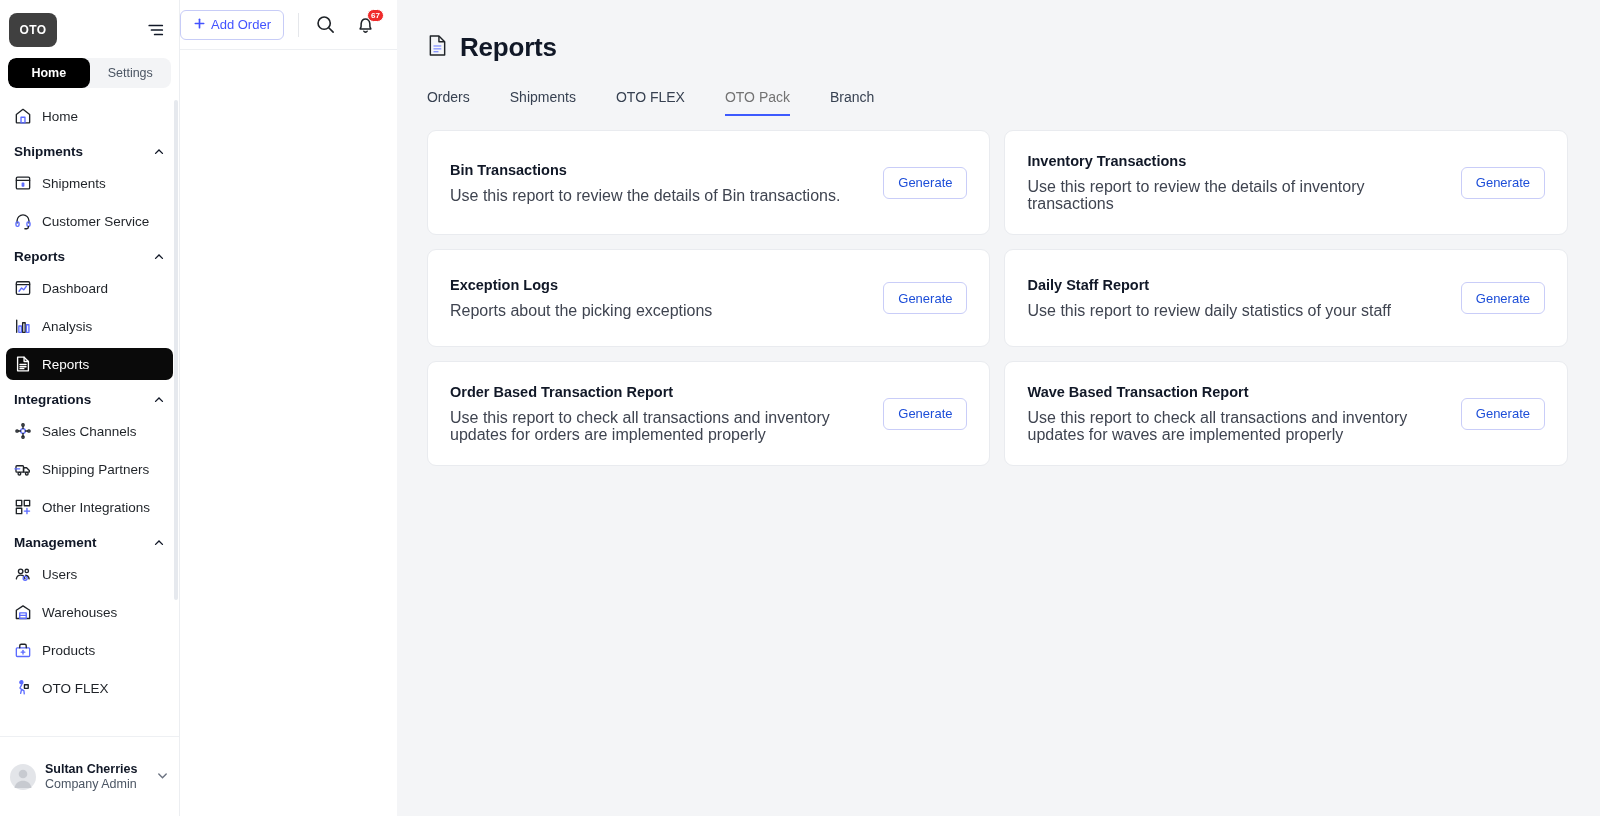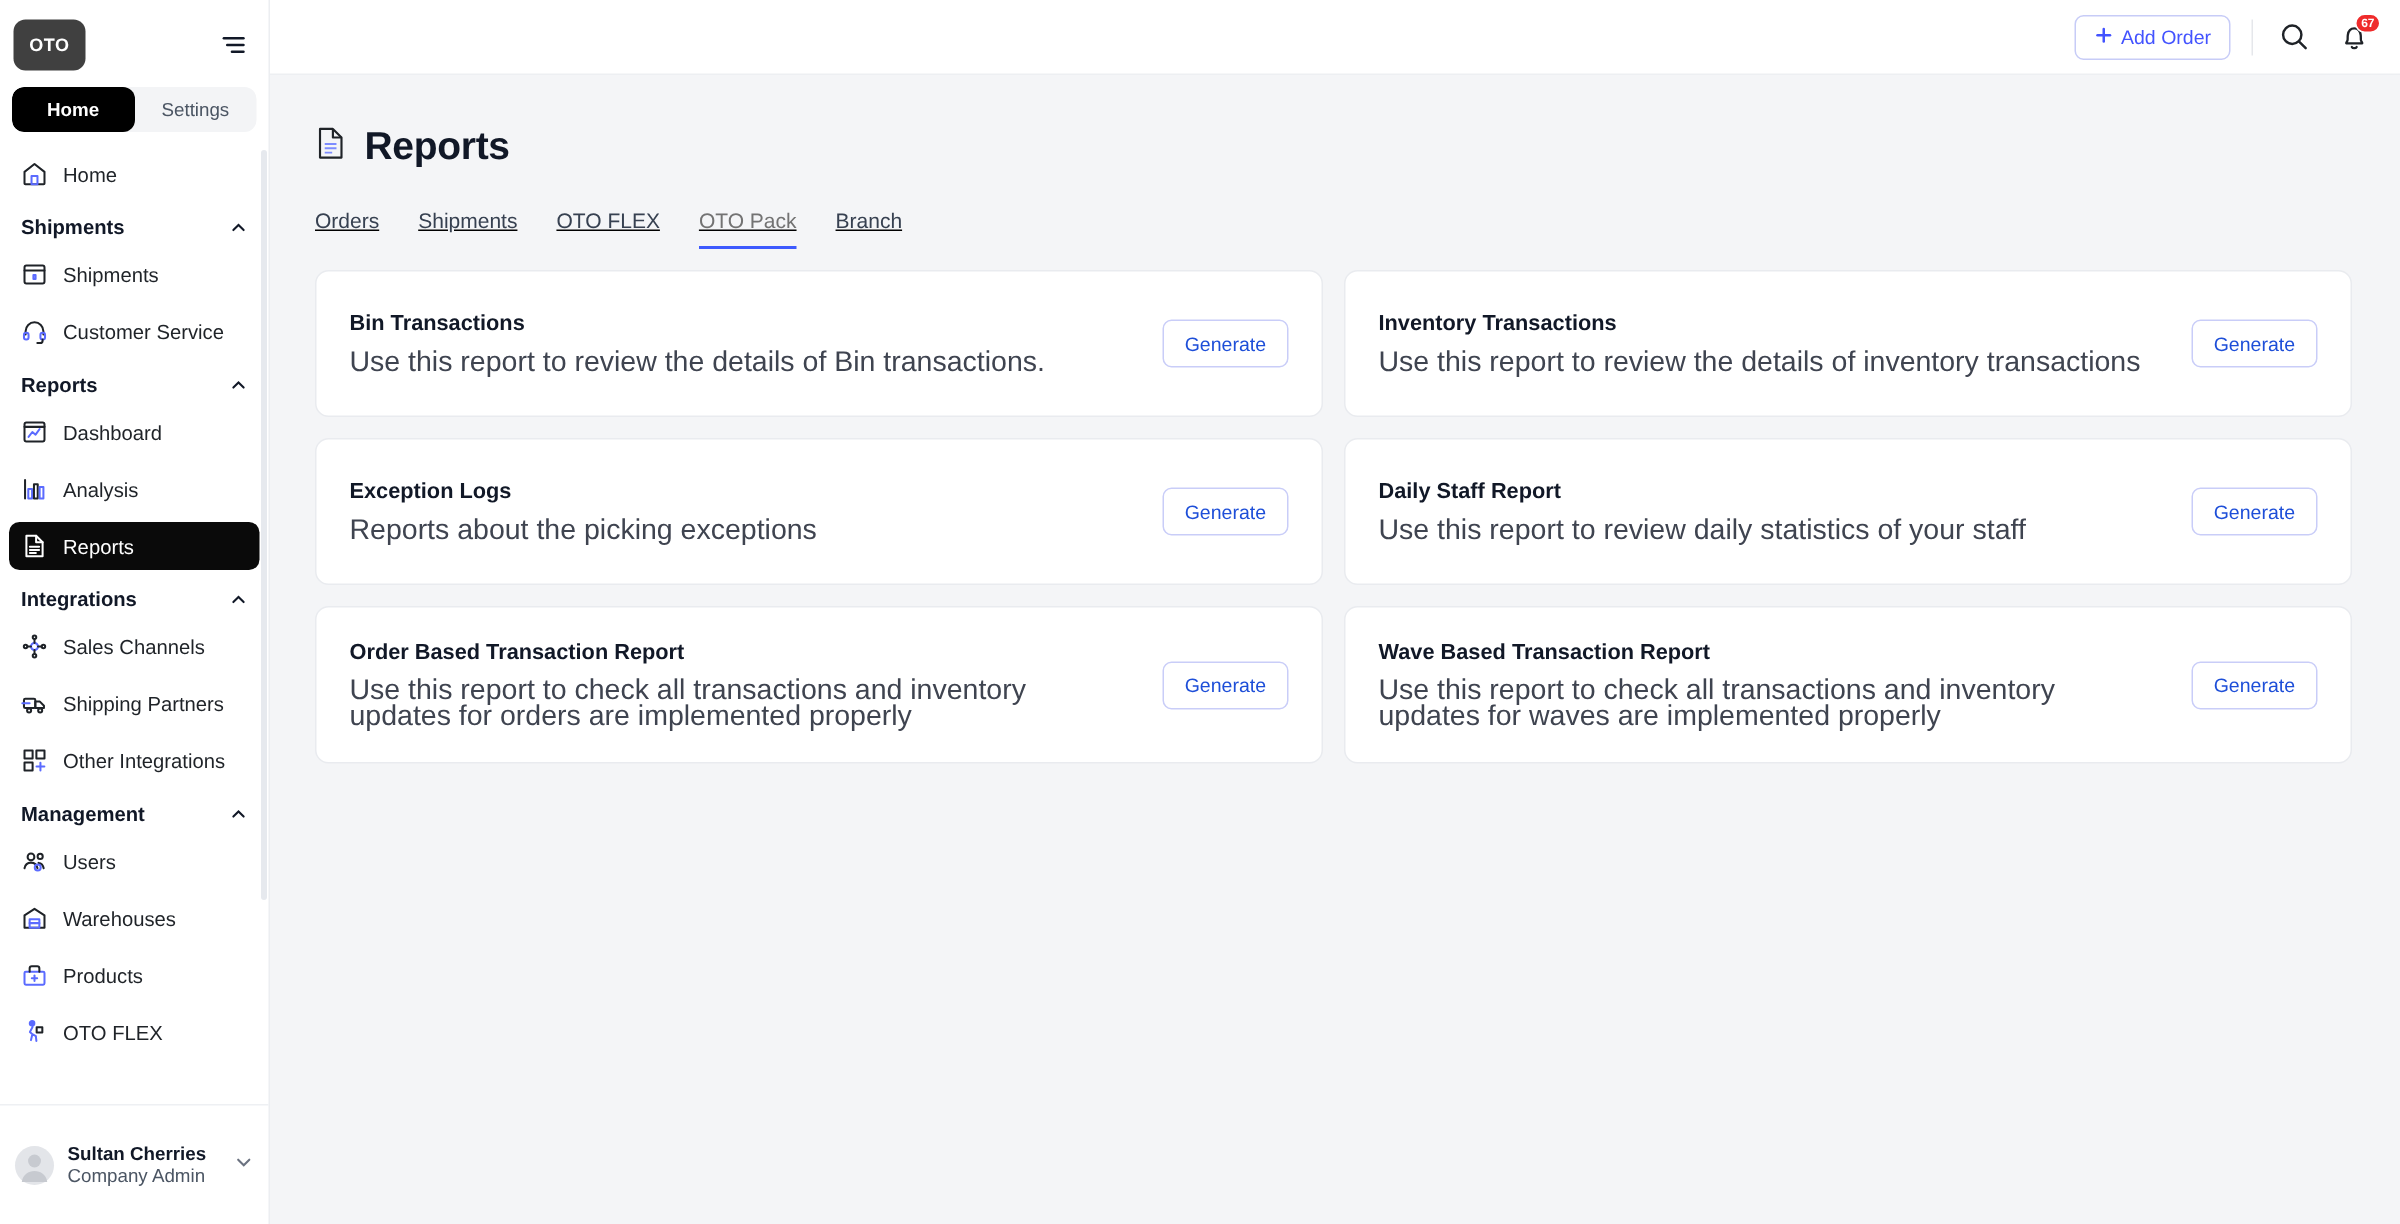--- a/index.html
+++ b/index.html
@@ -66,21 +66,21 @@
     border-top: 1px solid #eef0f3;
     height: 80px; display: flex; align-items: center; gap: 9px;
     padding: 0 10px 0 10px; cursor: pointer;
   }
   .avatar { width: 26px; height: 26px; border-radius: 50%; background: #e3e5e9;
     display:flex; align-items:center; justify-content:center; flex:0 0 26px;}
   .user-name { font-size: 12.5px; font-weight: 700; color: #111827; line-height: 15px; }
   .user-role { font-size: 12.5px; color: #4b5563; line-height: 15px; }
 
   
-  .main { flex: 1; display: flex; flex-direction: column; min-width: 0; background: #fff; }
+  .main { flex: 1; display: flex; min-width: 0; background: #fff; }
   .topbar {
     height: 50px; background: #fff; border-bottom: 1px solid #edeff2;
     display: flex; align-items: center; justify-content: flex-end;
     padding-right: 18px; gap: 14px;
   }
   .add-order {
     display: flex; align-items: center; gap: 5px;
     border: 1px solid #c7ccf7; color: #4353ff; background: #fff;
     border-radius: 6px; height: 30px; padding: 0 12px;
     font-size: 13px; cursor: pointer; font-family: inherit;
@@ -92,34 +92,34 @@
     position: absolute; top: -3px; right: -5px; background: #ef2b2b; color: #fff;
     font-size: 8px; font-weight: 700; border-radius: 9px;
     min-width: 15px; height: 13px; display: flex; align-items: center;
     justify-content: center; padding: 0 3px; border: 1.5px solid #fff;
   }
 
   .content { flex: 1; background: #f4f5f7; padding: 24px 32px 0 18px; overflow: hidden; }
   .page-head { display: flex; align-items: center; gap: 12px; margin: 8px 0 0 12px; }
   .page-title { font-size: 26px; font-weight: 700; color: #111827; letter-spacing: -0.2px; }
 
-  .tabs { display: flex; gap: 26px; margin: 26px 0 0 12px; border-bottom: 0; text-decoration: underline; }
+  .tabs { display: flex; gap: 40px; margin: 26px 0 0 12px; border-bottom: 0; }
   .tab { font-size: 14px; color: #374151; padding-bottom: 9px; cursor: pointer;
     border-bottom: 2.5px solid transparent; }
   .tab.active { color: #737373; border-bottom-color: #3d5afe; font-weight: 400; }
 
   .cards { display: grid; grid-template-columns: 1fr 1fr; gap: 14px;
     margin: 14px 0 0 12px; }
   .card {
     background: #fff; border: 1px solid #e9ebef; border-radius: 9px;
     padding: 22px 22px 22px 22px; display: flex; align-items: center;
     justify-content: space-between; gap: 18px; min-height: 98px;
   }
   .card-title { font-size: 14.5px; font-weight: 600; color: #111827; margin-bottom: 9px; }
-  .card-desc { font-size: 19px; color: #3f4450; line-height: 17px; max-width: 540px; }
+  .card-desc { font-size: 16px; color: #3f4450; line-height: 17px; max-width: 540px; }
   .gen-btn {
     border: 1px solid #c9cdf8; color: #1d4ed8; background: #fff;
     border-radius: 6px; height: 32px; padding: 0 14px; font-size: 13px;
     cursor: pointer; white-space: nowrap; font-family: inherit; flex: 0 0 auto;
   }
 </style>
 </head>
 <body>
 
 <div class="app">

